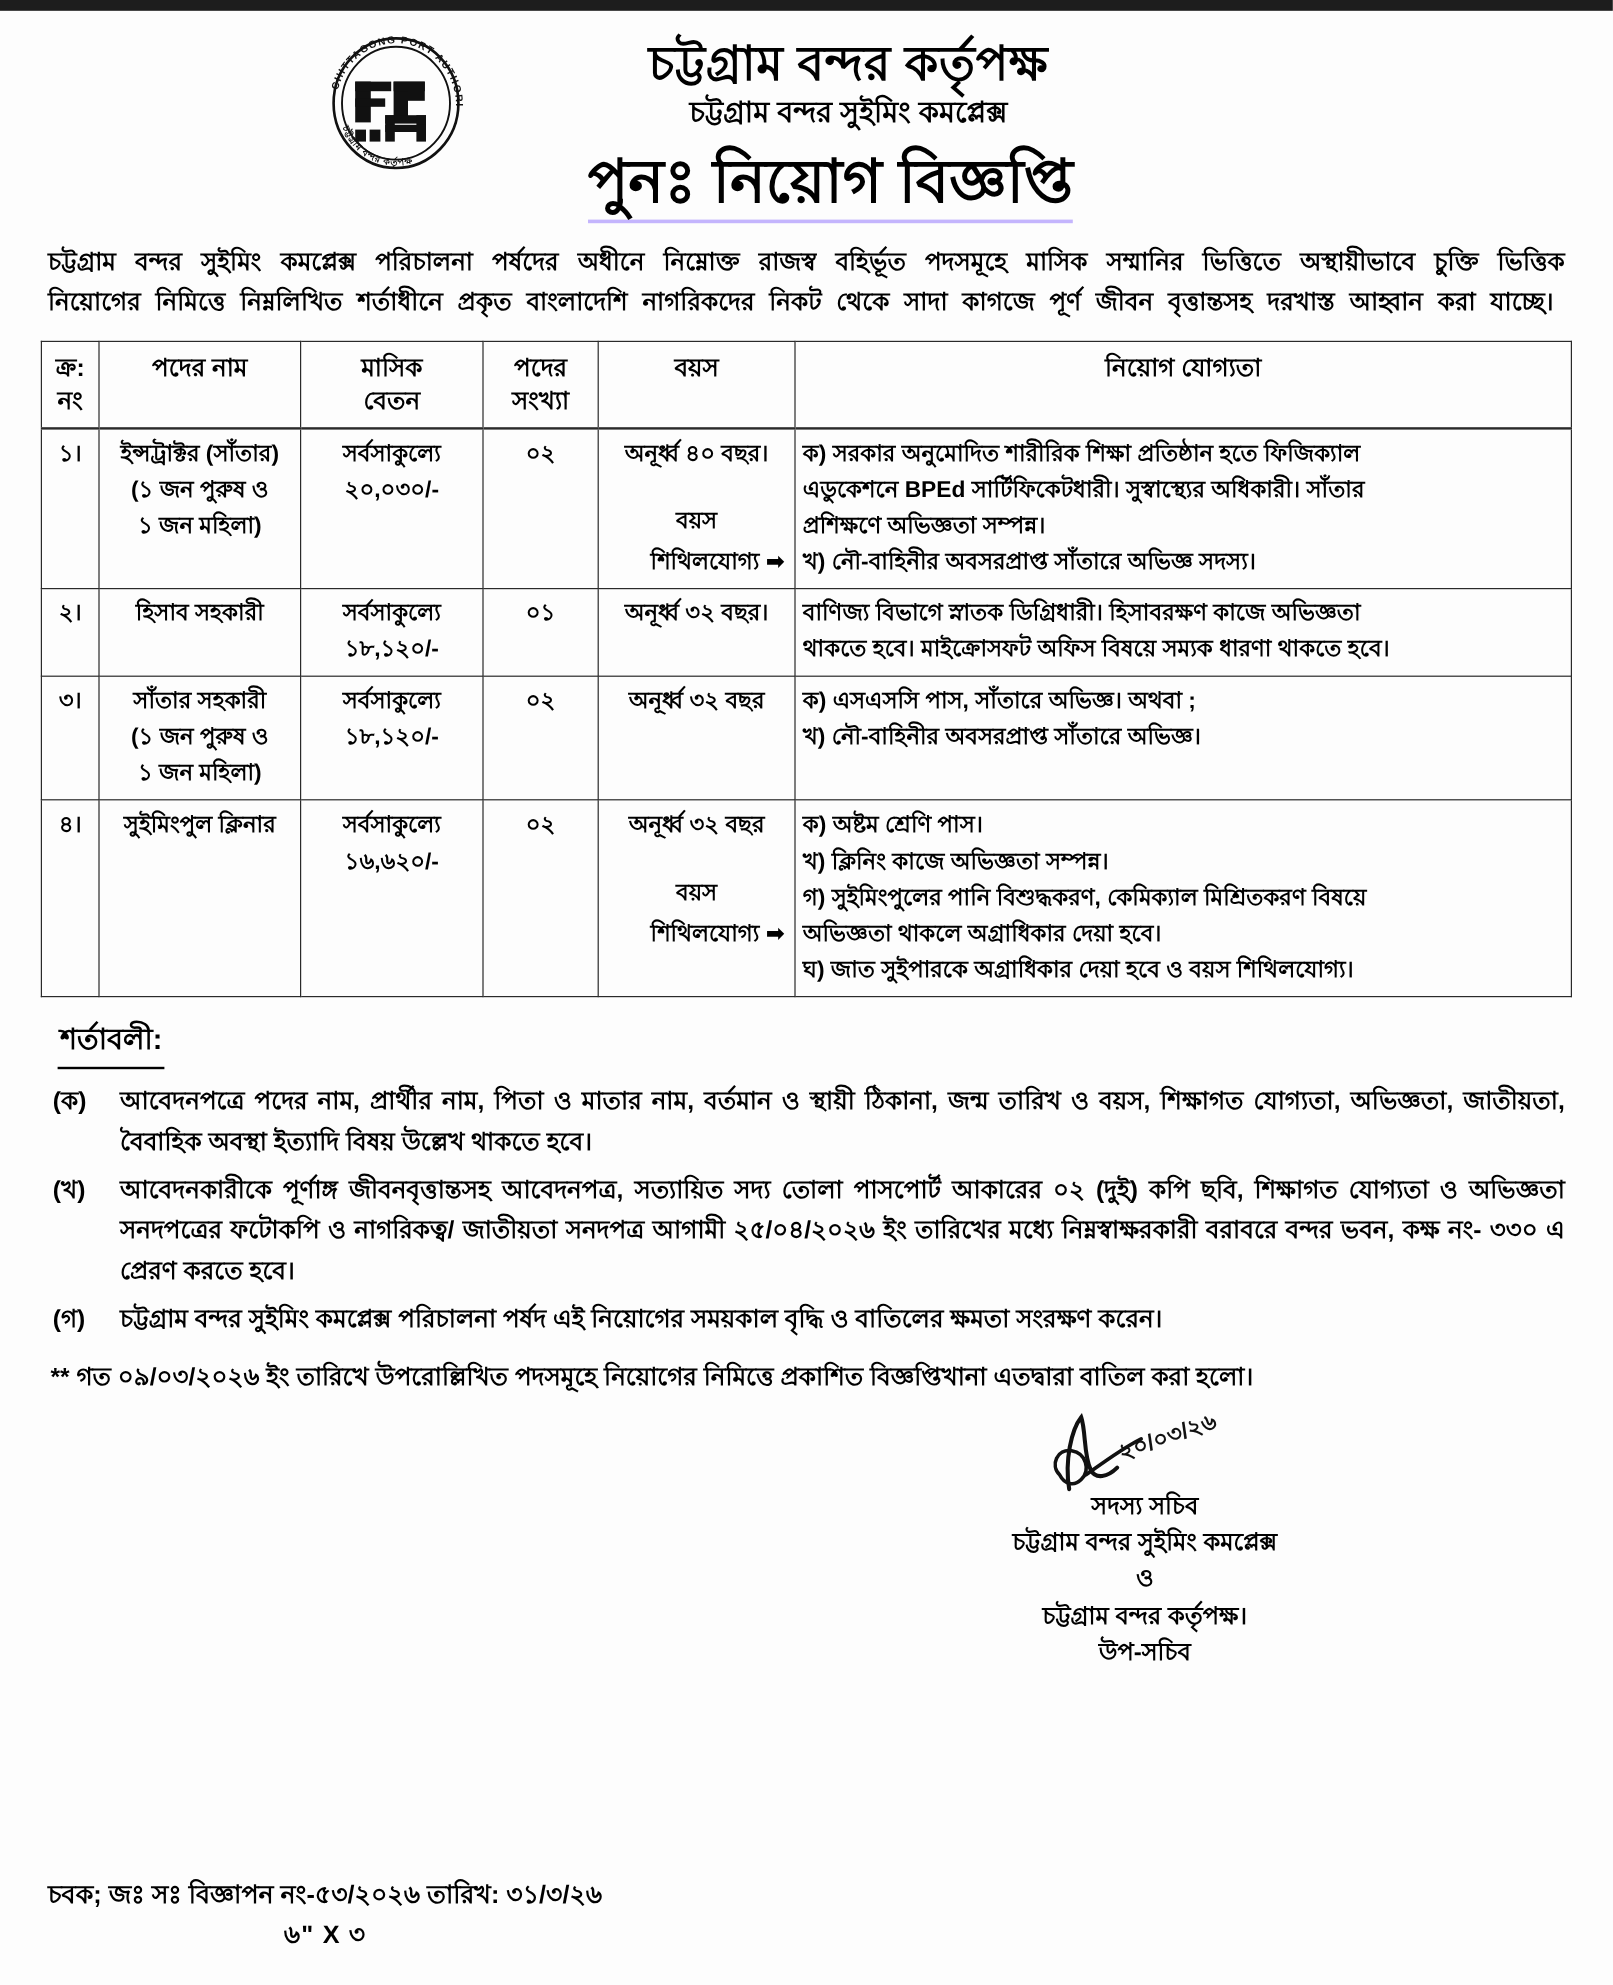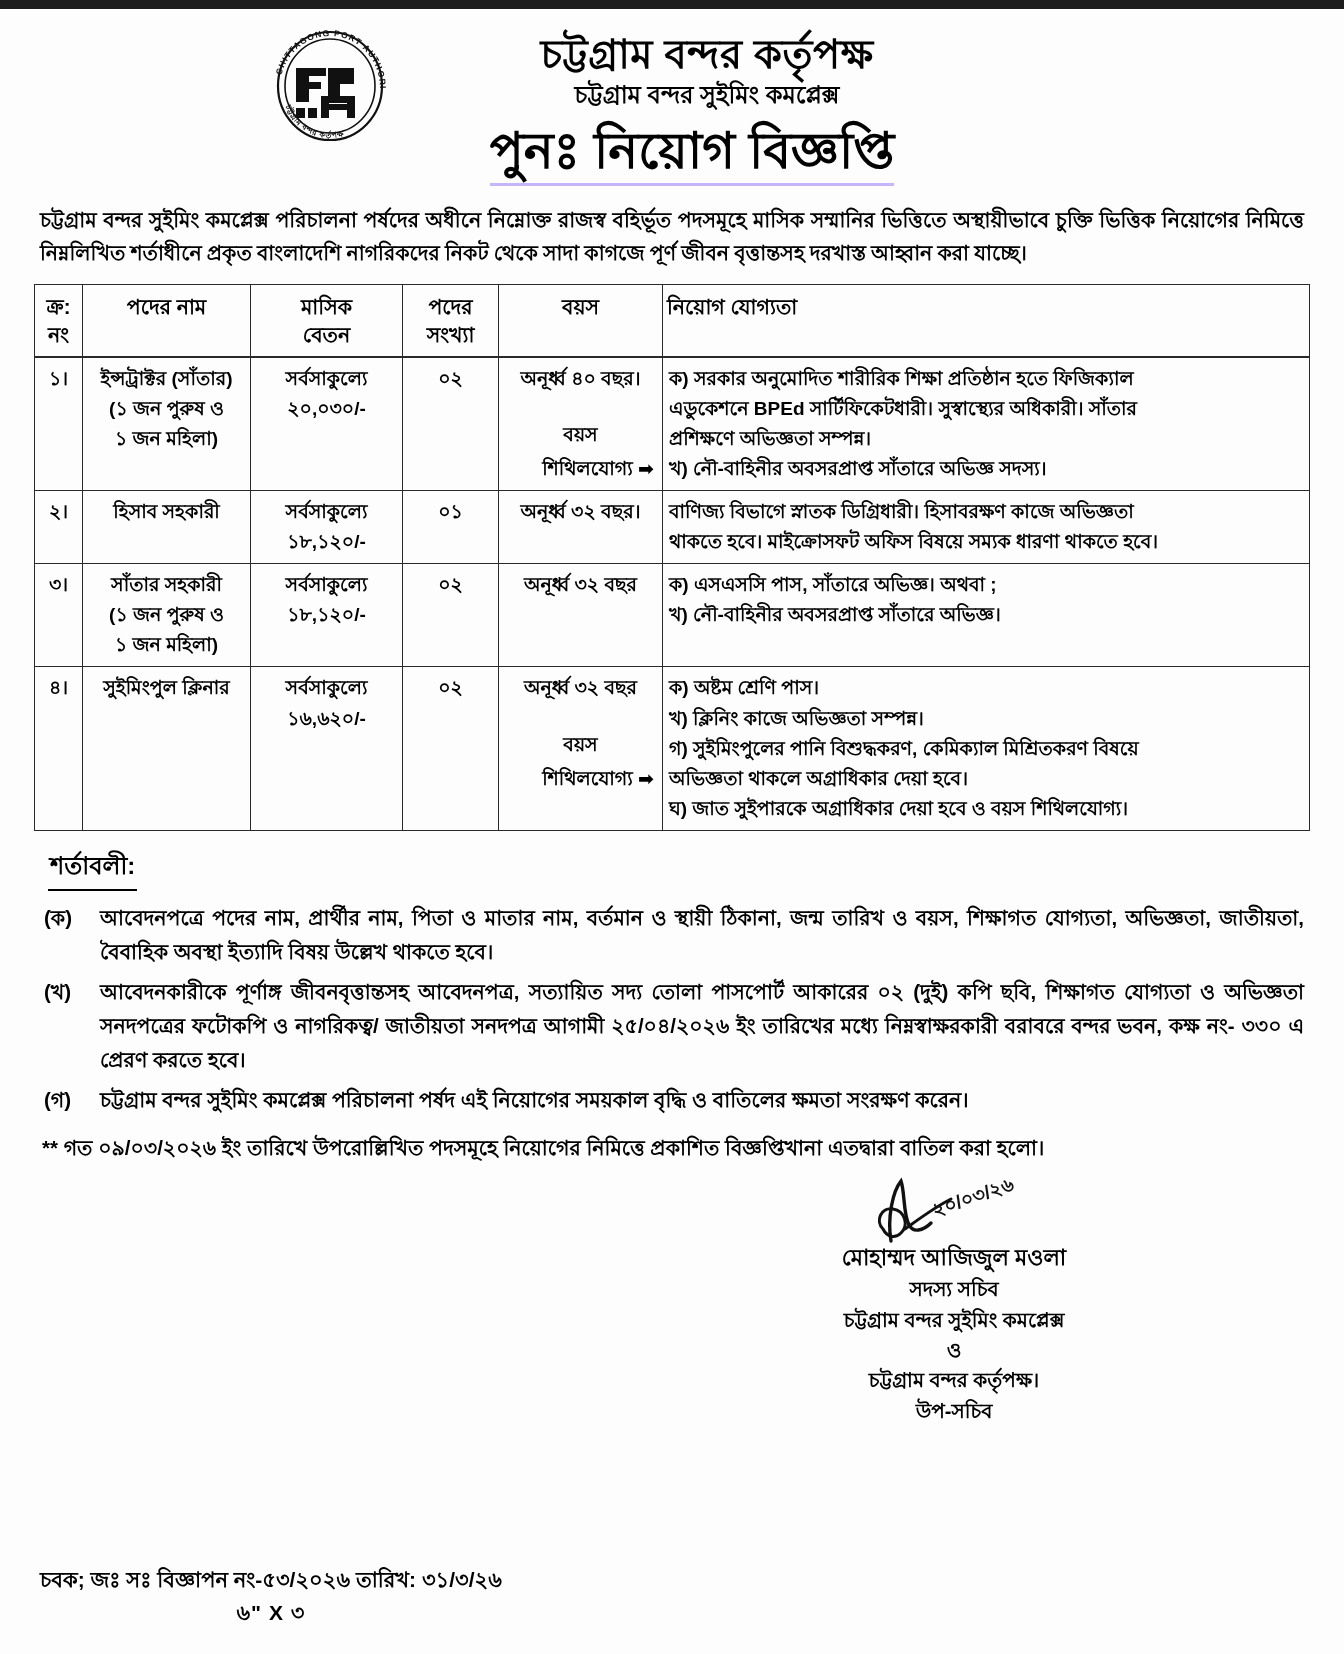--- a/index.html
+++ b/index.html
@@ -75,21 +75,21 @@
     font-size: 50px;
     font-weight: bold;
     line-height: 1.08;
     padding-bottom: 5px;
     border-bottom: 3px solid #c4b5fd;
   }
 
   
   .intro {
     margin: 18px 6px 14px 6px;
-    font-family: Liberation Serif, serif;
+    font-family: Liberation Mono, monospace;
     font-size: 20.5px;
     font-weight: bold;
     line-height: 1.62;
     text-align: justify;
     text-justify: inter-word;
   }
 
   
   table.jobs {
     width: 100%;
@@ -271,21 +271,21 @@
         <th class="c-post">পদের নাম</th>
         <th class="c-pay">
           <span>মাসিক</span><br>
           <span>বেতন</span>
         </th>
         <th class="c-count">
           <span>পদের</span><br>
           <span>সংখ্যা</span>
         </th>
         <th class="c-age">বয়স</th>
-        <th class="c-qual" style="text-align:left">নিয়োগ যোগ্যতা</th>
+        <th class="c-qual" style="text-align:center">নিয়োগ যোগ্যতা</th>
       </tr>
     </thead>
     <tbody id="jobs-body">
         <tr>
           <td class="c-sl">১।</td>
           <td class="c-post">
             <span class="qual-line">ইন্সট্রাক্টর (সাঁতার)</span>
             <span class="qual-line">(১ জন পুরুষ ও</span>
             <span class="qual-line">১ জন মহিলা)</span>
           </td>
@@ -395,21 +395,20 @@
   <div class="sig-area">
     <div class="sig-block">
       <div class="signature">
         <svg viewBox="0 0 230 74" xmlns="http://www.w3.org/2000/svg" aria-hidden="true">
           <path d="M52,68 C48,44 54,18 62,8 C66,20 64,40 70,52 C74,60 84,58 92,50" fill="none" stroke="#111" stroke-width="3.4" stroke-linecap="round"></path>
           <path d="M44,56 C36,48 42,34 54,36 C66,38 70,52 62,60 C56,66 48,64 44,56 Z" fill="none" stroke="#111" stroke-width="3" stroke-linecap="round"></path>
           <path d="M66,56 C80,46 96,34 112,26" fill="none" stroke="#111" stroke-width="3" stroke-linecap="round"></path>
           <text x="96" y="44" transform="rotate(-19 96 44)" font-family="Liberation Sans, sans-serif" font-size="19" font-weight="bold" fill="#111">২০/০৩/২৬</text>
         </svg>
       </div>
-      <div class="sig-name">মোহাম্মদ আজিজুল মওলা</div>
       <div class="sig-small">সদস্য সচিব</div>
       <div class="sig-small">চট্টগ্রাম বন্দর সুইমিং কমপ্লেক্স</div>
       <div class="sig-small">ও</div>
       <div class="sig-small">চট্টগ্রাম বন্দর কর্তৃপক্ষ।</div>
       <div class="sig-small">উপ-সচিব</div>
     </div>
   </div>
 
   <div class="footer">
     <div>চবক; জঃ সঃ বিজ্ঞাপন নং-৫৩/২০২৬ তারিখ: ৩১/৩/২৬</div>

